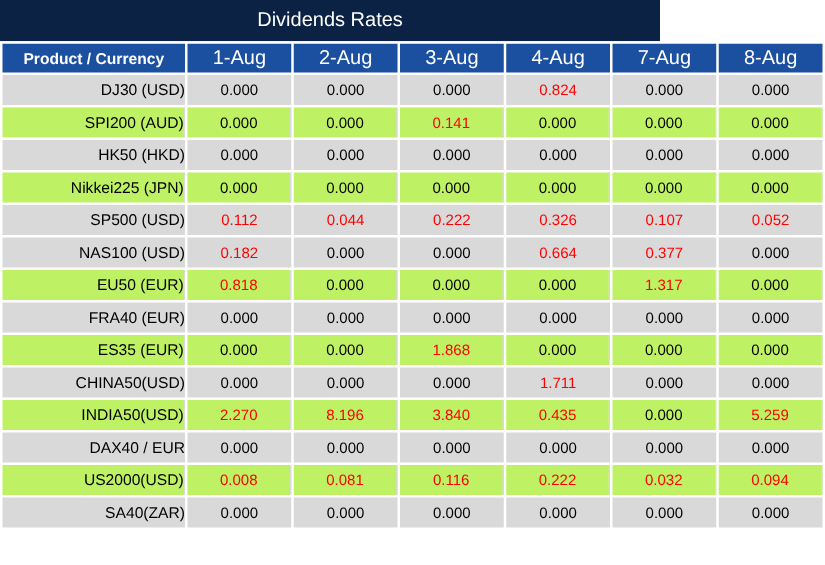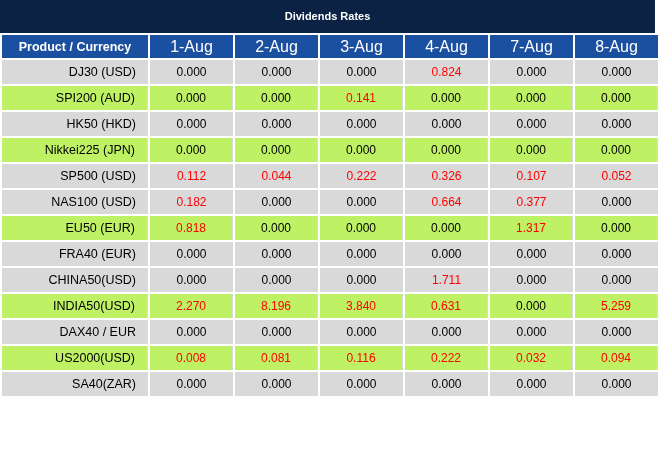--- a/index.html
+++ b/index.html
@@ -11,24 +11,24 @@
     --text:#000000;
   }
   *{box-sizing:border-box;margin:0;padding:0;}
   html,body{width:660px;height:452px;overflow:hidden;}
   body{
     background:#ffffff;
     font-family:"Liberation Sans", sans-serif;
     color:var(--text);
   }
   .title-bar{
-    width:655px;height:33px;
+    width:528px;height:33px;
     background:var(--title-bg);
     color:#ffffff;
-    font-size:11px;font-weight:bold;
+    font-size:16px;font-weight:normal;
     text-align:center;line-height:33px;
   }
   table.div-table{
     width:660px;
     table-layout:fixed;
     border-collapse:separate;
     border-spacing:2px;
     background:#ffffff;
   }
   col.product-col{width:146px;}
@@ -46,21 +46,20 @@
     font-size:12.5px;
   }
   td{
     height:24px;
     font-size:12px;
     white-space:nowrap;
     overflow:hidden;
   }
   td.product{
     text-align:right;
-    padding-right:12px;
     font-size:12.5px;
   }
   td.value{text-align:center;}
   tr.gray td{background:var(--stripe);}
   tr.white td{
     background:#bef264;
     border-right:1px solid var(--gridline);
   }
   td.red{color:var(--red);}
 </style>
@@ -156,35 +155,44 @@
       </tr>
       <tr class="gray">
         <td class="product">FRA40 (EUR)</td>
         <td class="value">0.000</td>
         <td class="value">0.000</td>
         <td class="value">0.000</td>
         <td class="value">0.000</td>
         <td class="value">0.000</td>
         <td class="value">0.000</td>
       </tr>
+      <tr class="white">
+        <td class="product">ES35 (EUR)</td>
+        <td class="value">0.000</td>
+        <td class="value">0.000</td>
+        <td class="value red">1.868</td>
+        <td class="value">0.000</td>
+        <td class="value">0.000</td>
+        <td class="value">0.000</td>
+      </tr>
       <tr class="gray">
         <td class="product">CHINA50(USD)</td>
         <td class="value">0.000</td>
         <td class="value">0.000</td>
         <td class="value">0.000</td>
         <td class="value red">1.711</td>
         <td class="value">0.000</td>
         <td class="value">0.000</td>
       </tr>
       <tr class="white">
         <td class="product">INDIA50(USD)</td>
         <td class="value red">2.270</td>
         <td class="value red">8.196</td>
         <td class="value red">3.840</td>
-        <td class="value red">0.631</td>
+        <td class="value red">0.435</td>
         <td class="value">0.000</td>
         <td class="value red">5.259</td>
       </tr>
       <tr class="gray">
         <td class="product">DAX40 / EUR</td>
         <td class="value">0.000</td>
         <td class="value">0.000</td>
         <td class="value">0.000</td>
         <td class="value">0.000</td>
         <td class="value">0.000</td>

